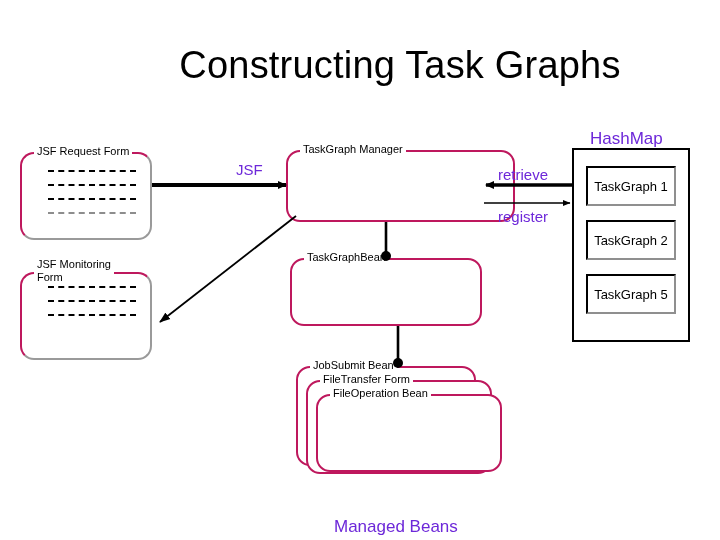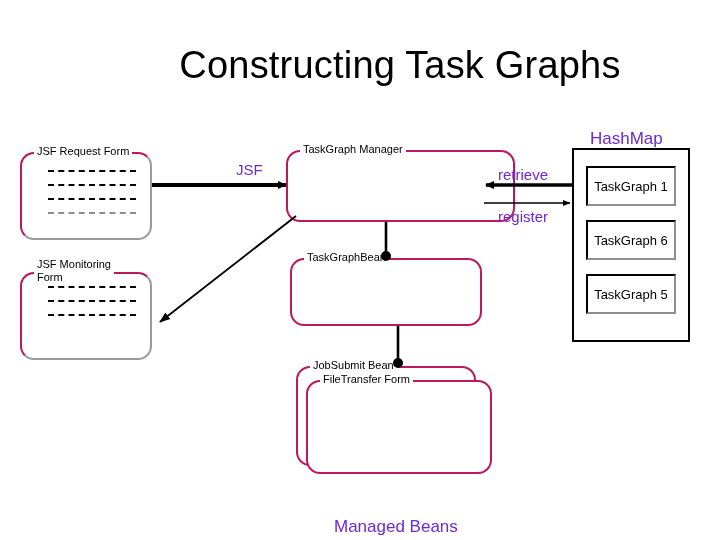--- a/index.html
+++ b/index.html
@@ -157,30 +157,33 @@
   </div>
 
   <div class="frame" style="left:296px; top:366px; width:180px; height:100px;">
     <div class="frame-label">JobSubmit Bean</div>
   </div>
 
   <div class="frame" style="left:306px; top:380px; width:186px; height:94px;">
     <div class="frame-label">FileTransfer Form</div>
   </div>
 
+  <div class="frame" style="left:316px; top:394px; width:186px; height:78px;">
+    <div class="frame-label">FileOperation Bean</div>
+  </div>
 
   <div class="caption big" style="left:334px; top:485px;margin-top:32px;">Managed Beans</div>
 
   <div class="caption big" style="left:590px; top:129px;">HashMap</div>
 
   <div class="rect" style="left:572px; top:148px; width:118px; height:194px;"></div>
 
   <div class="bevel" style="left:586px; top:166px; width:90px; height:40px;">TaskGraph 1</div>
 
-  <div class="bevel" style="left:586px; top:220px; width:90px; height:40px;">TaskGraph 6</div>
+  <div class="bevel" style="left:586px; top:220px; width:90px; height:40px;">TaskGraph 2</div>
 
   <div class="bevel" style="left:586px; top:274px; width:90px; height:40px;">TaskGraph 5</div>
 
   <div class="caption" style="left:200px; top:161px;margin-left:36px;">JSF</div>
 
   <div class="caption" style="left:498px; top:166px;">retrieve</div>
 
   <div class="caption" style="left:498px; top:208px;">register</div>
 
   <svg class="overlay" viewBox="0 0 720 540">

